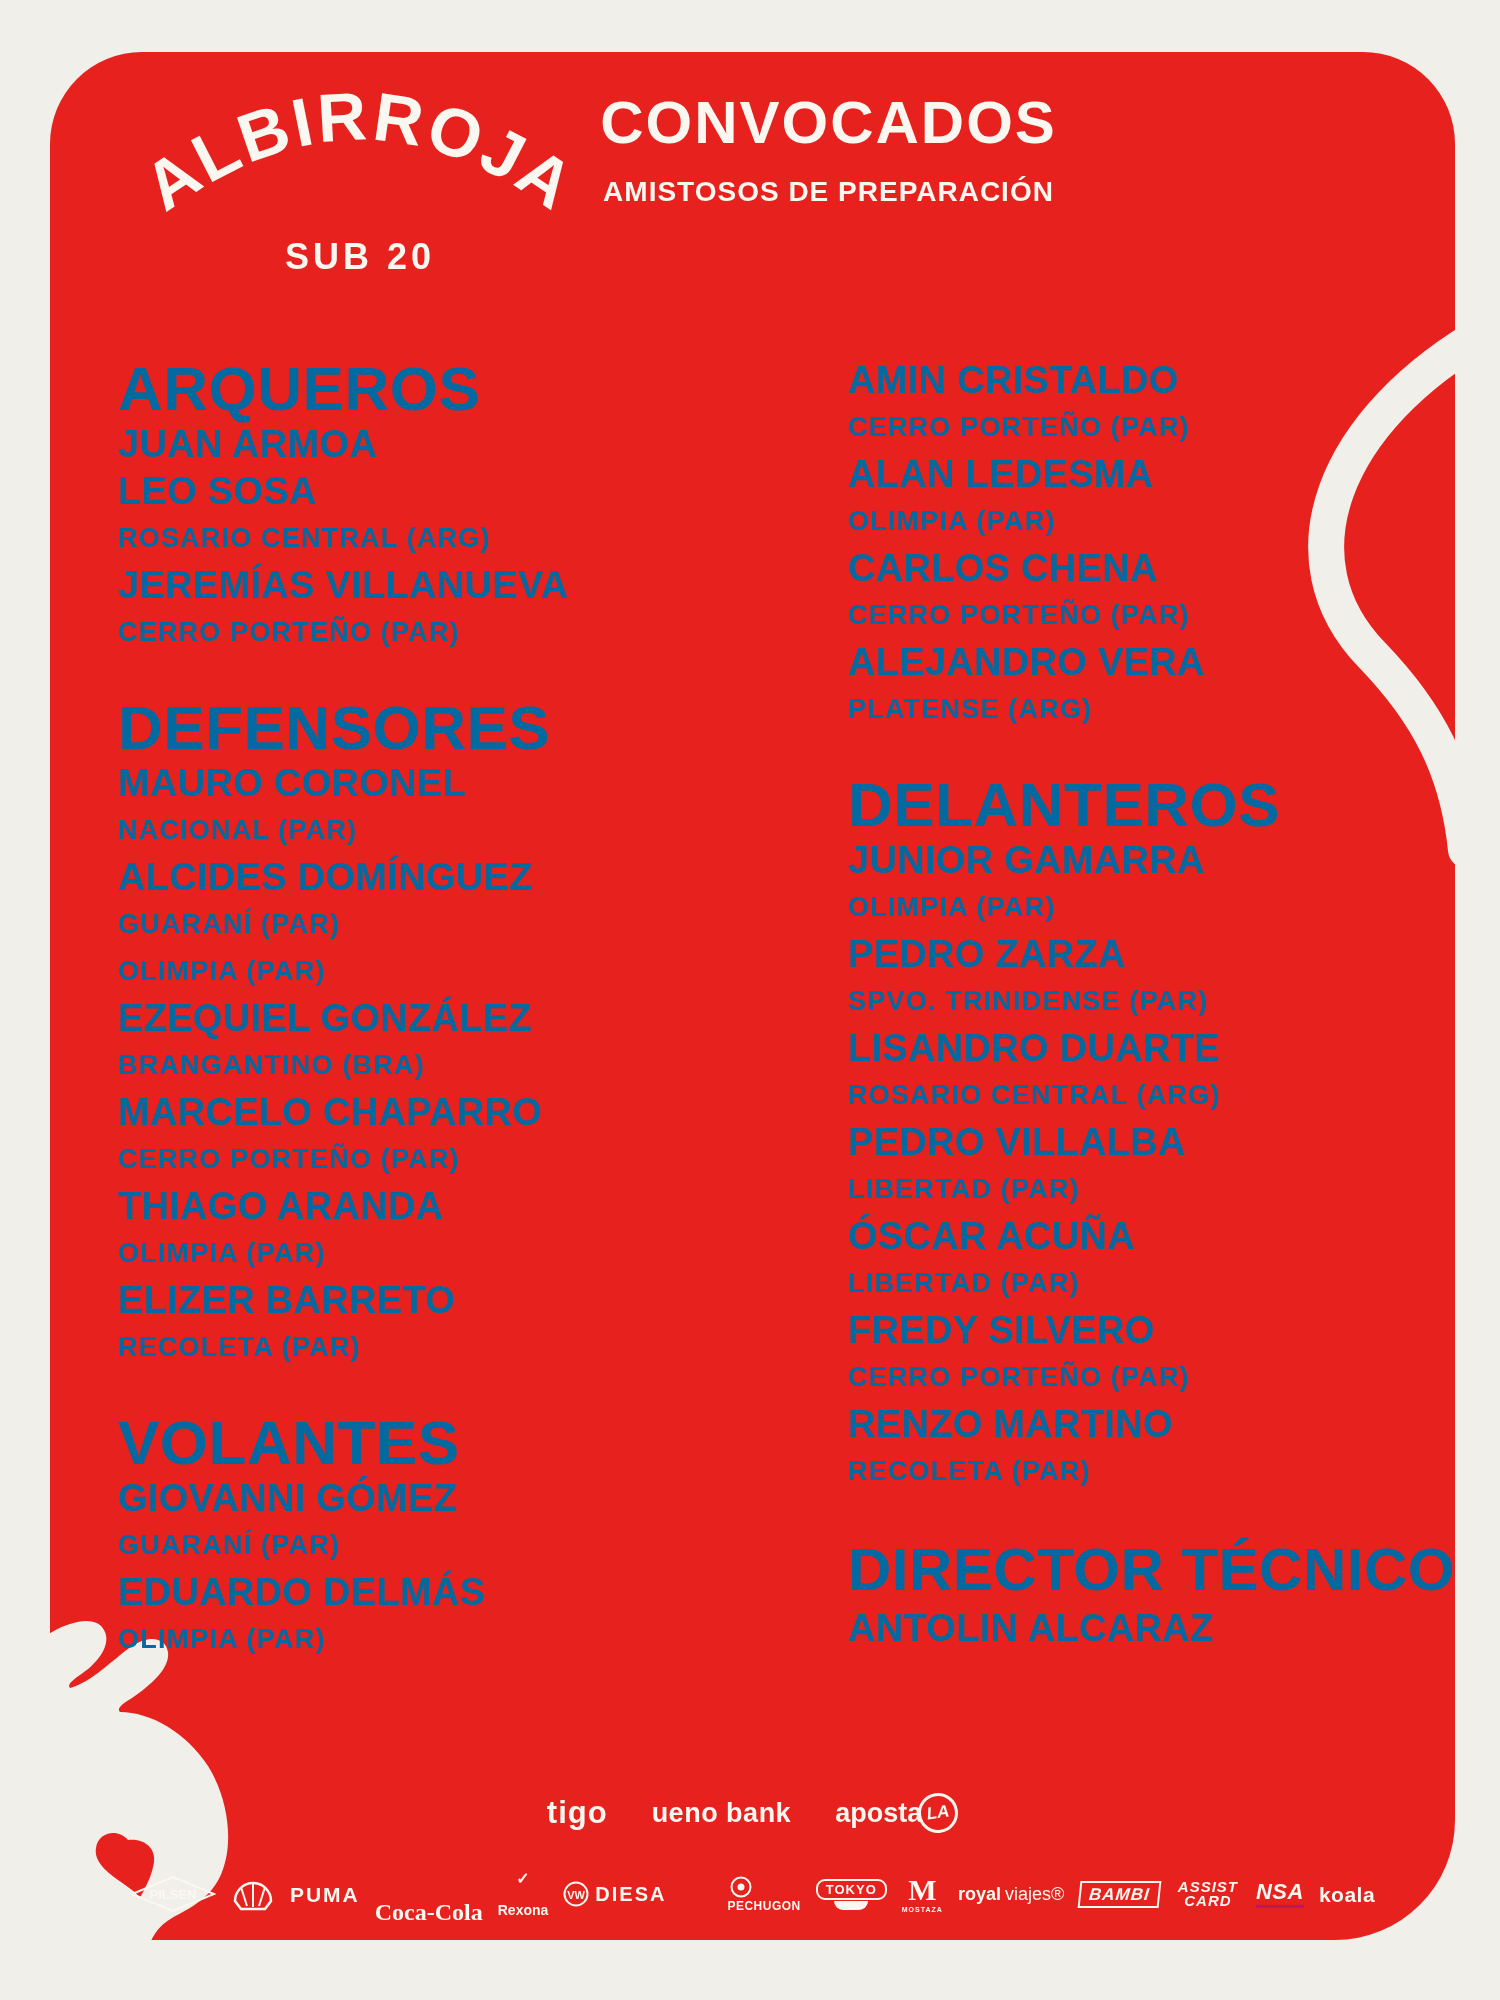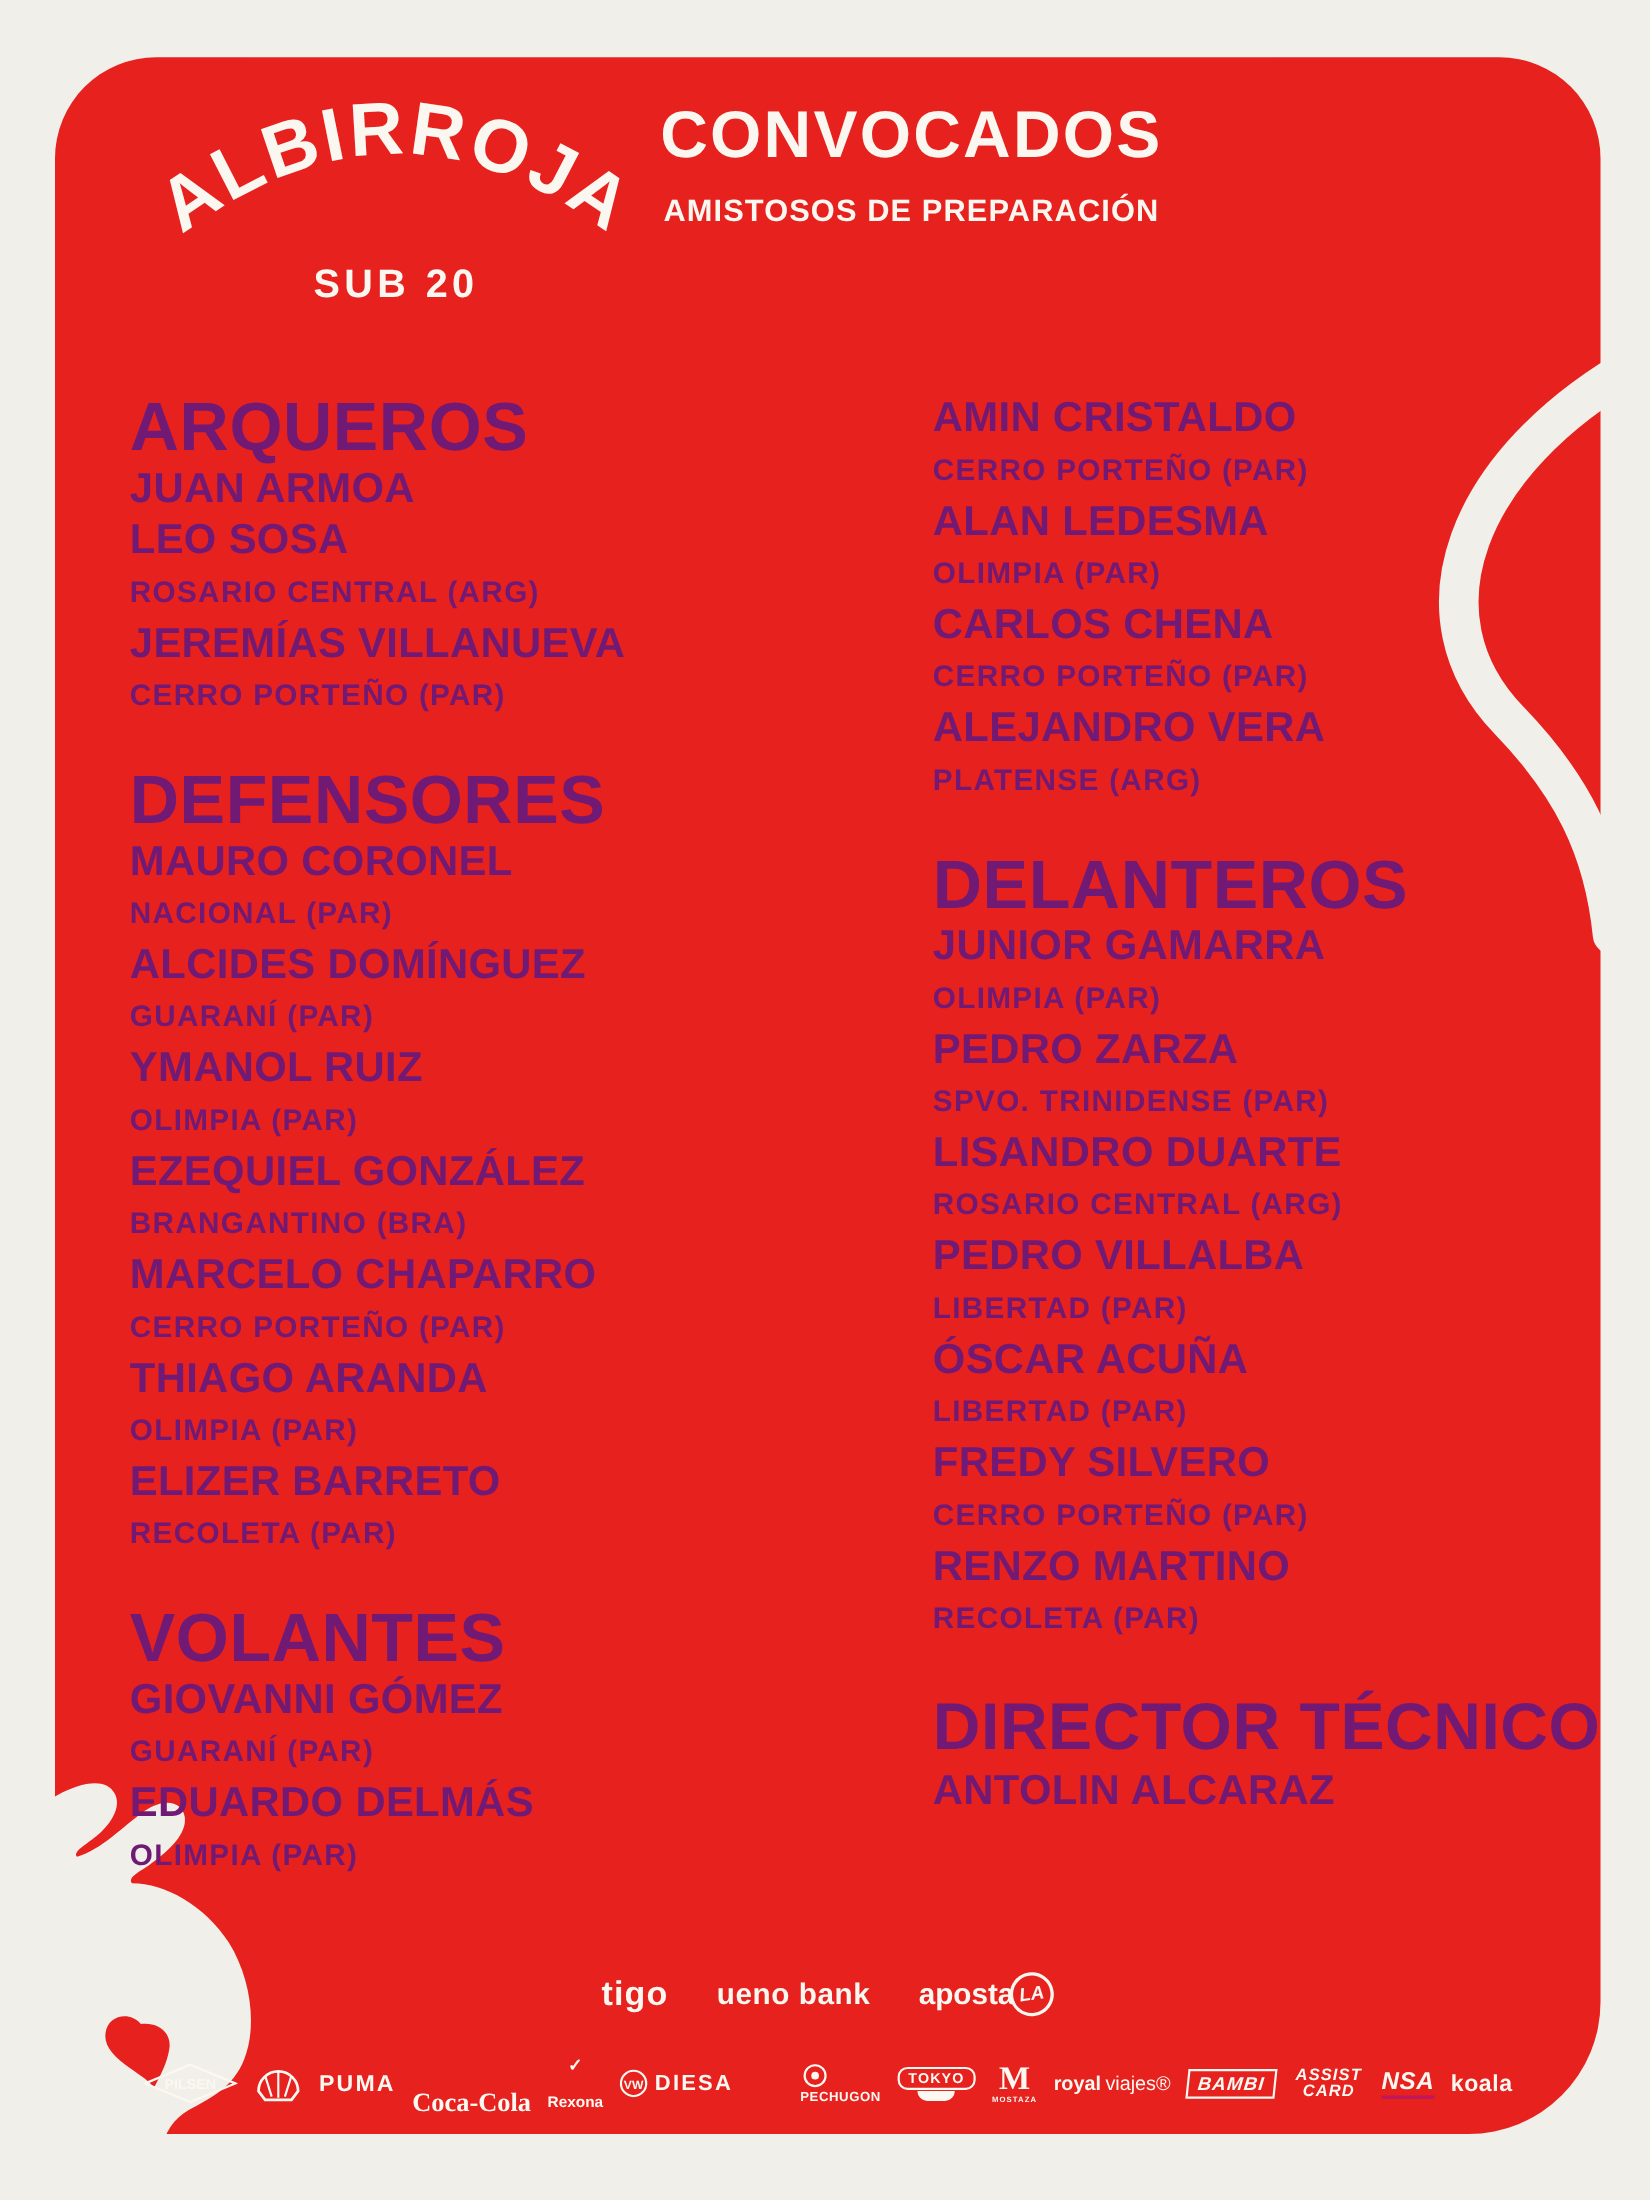--- a/index.html
+++ b/index.html
@@ -13,21 +13,21 @@
   .brand { position:absolute; left:125px; top:66px; width:470px; }
   .brand-sub { text-align:center; margin-top:-44px; font-size:36px; font-weight:800;
                letter-spacing:4px; color:#faf6f0; }
 
   
   .header { position:absolute; left:585px; top:92px; width:487px; text-align:center; color:#faf6f0; }
   .header-title { font-size:60px; line-height:62px; font-weight:800; letter-spacing:2px; }
   .header-subtitle { font-size:28px; line-height:36px; font-weight:800; letter-spacing:1px; margin-top:20px; }
 
   
-  .col { position:absolute; top:357px; width:620px; color:#701a75; }
+  .col { position:absolute; top:357px; width:620px; color:#0369a1; }
   .col-left { left:118px; }
   .col-right { left:848px; }
   .col h2 { font-size:62px; line-height:64px; font-weight:800; letter-spacing:0.5px; margin-top:40px; }
   .col h2:first-child { margin-top:0; }
   .col h2.big { font-size:60px; line-height:70px; }
   .p-name { font-size:38px; line-height:47px; font-weight:800; letter-spacing:0.3px; }
   .p-club { font-size:27px; line-height:47px; font-weight:600; letter-spacing:1.2px; }
 
   
   .sponsors-primary { position:absolute; left:50px; top:1786px; width:1405px; height:54px;
@@ -117,21 +117,20 @@
     <h2>DEFENSORES</h2>
     <div>
       <div class="p-name">MAURO CORONEL</div>
       <div class="p-club">NACIONAL (PAR)</div>
     </div>
     <div>
       <div class="p-name">ALCIDES DOMÍNGUEZ</div>
       <div class="p-club">GUARANÍ (PAR)</div>
     </div>
     <div>
-      <div class="p-name">YMANOL RUIZ</div>
       <div class="p-club">OLIMPIA (PAR)</div>
     </div>
     <div>
       <div class="p-name">EZEQUIEL GONZÁLEZ</div>
       <div class="p-club">BRANGANTINO (BRA)</div>
     </div>
     <div>
       <div class="p-name">MARCELO CHAPARRO</div>
       <div class="p-club">CERRO PORTEÑO (PAR)</div>
     </div>

